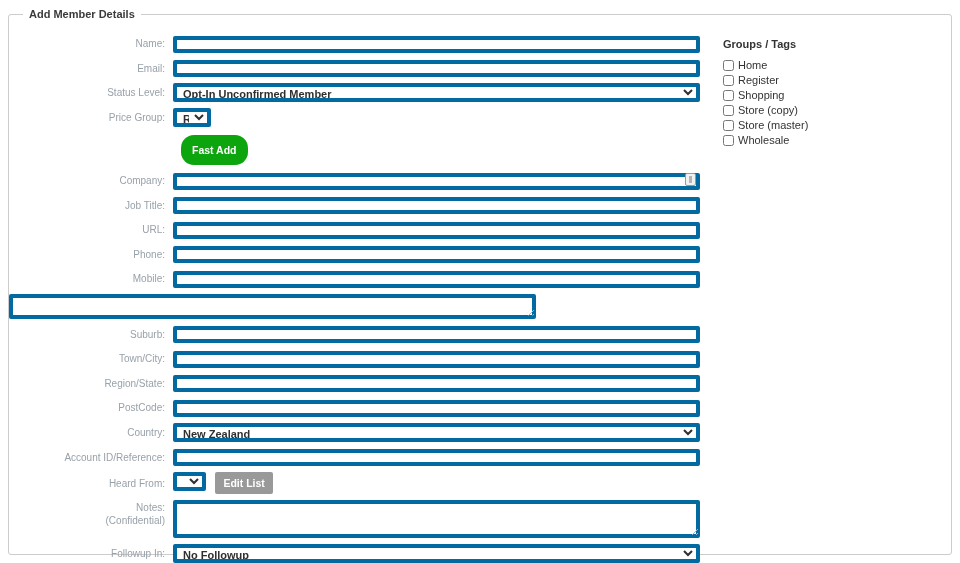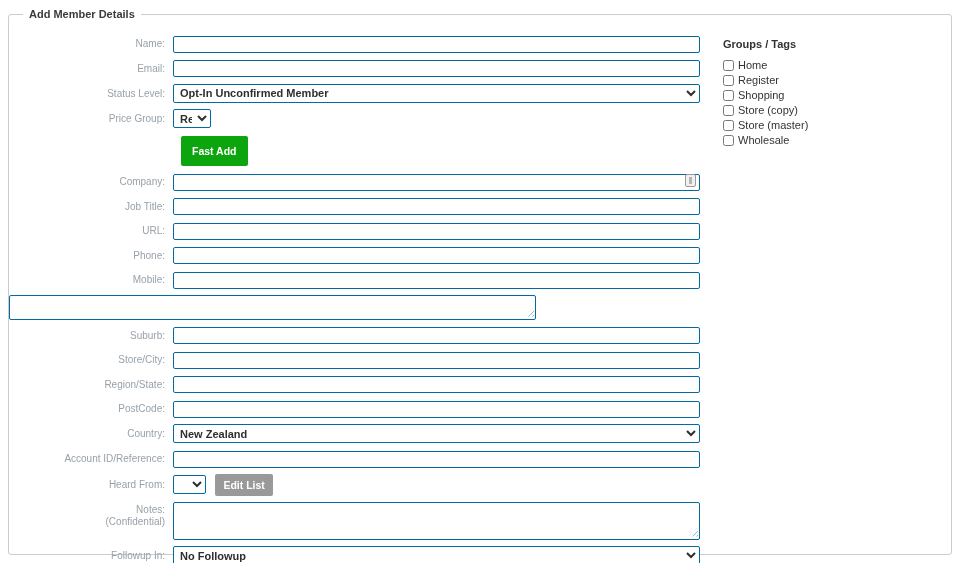--- a/index.html
+++ b/index.html
@@ -27,21 +27,21 @@
   .row.top { align-items: flex-start; }
   .lbl {
     width: 164px; flex: 0 0 164px;
     text-align: right; padding-right: 8px; padding-top: 2px;
     font-size: 10px; color: #98a1a9; line-height: 1.25;
   }
   .ctrl { position: relative; }
 
   input.text, textarea.ta, select.sel {
     font-family: "Liberation Sans", "DejaVu Sans", sans-serif;
-    border: 1px solid #0369a1; border-radius: 2px;
+    border: 4px solid #0369a1; border-radius: 2px;
     background: #ffffff; color: #333;
     font-size: 11px; padding: 1px 4px; outline: none;
   }
   input.text { width: 527px; height: 17px; }
   select.sel {
     height: 19px; font-weight: bold; color: #2f2f2f; padding: 0 2px;
   }
   select.wide { width: 527px; }
   select.narrow-price { width: 38px; }
   select.narrow-heard { width: 33px; }
@@ -53,21 +53,21 @@
     background: repeating-linear-gradient(135deg, transparent 0 2px, #9db6cf 2px 3px);
     clip-path: polygon(100% 0, 0 100%, 100% 100%);
     pointer-events: none;
   }
 
   .btn-green {
     display: inline-block; border: none; cursor: pointer;
     background: #0DA50D; color: #ffffff;
     font-family: "Liberation Sans", "DejaVu Sans", sans-serif;
     font-size: 10.5px; font-weight: bold;
-    padding: 9px 11px; border-radius: 2px;
+    padding: 9px 11px; border-radius: 13px;
   }
   .btn-fast { margin-left: 172px; margin-top: 2px; margin-bottom: 6px; }
 
   .btn-gray {
     display: inline-block; border: none; cursor: pointer;
     background: #999999; color: #ffffff;
     font-family: "Liberation Sans", "DejaVu Sans", sans-serif;
     font-size: 10.5px; font-weight: bold;
     padding: 3px 8px; height: 22px; border-radius: 2px; margin-left: 5px;
   }
@@ -162,21 +162,21 @@
           <span class="resize-grip"></span>
         </div>
       </div>
 
       <div class="row">
         <div class="lbl">Suburb:</div>
         <div class="ctrl"><input class="text" type="text" style=""></div>
       </div>
 
       <div class="row">
-        <div class="lbl">Store/City:</div>
+        <div class="lbl">Town/City:</div>
         <div class="ctrl"><input class="text" type="text" style=""></div>
       </div>
 
       <div class="row">
         <div class="lbl">Region/State:</div>
         <div class="ctrl"><input class="text" type="text" style=""></div>
       </div>
 
       <div class="row">
         <div class="lbl">PostCode:</div>

